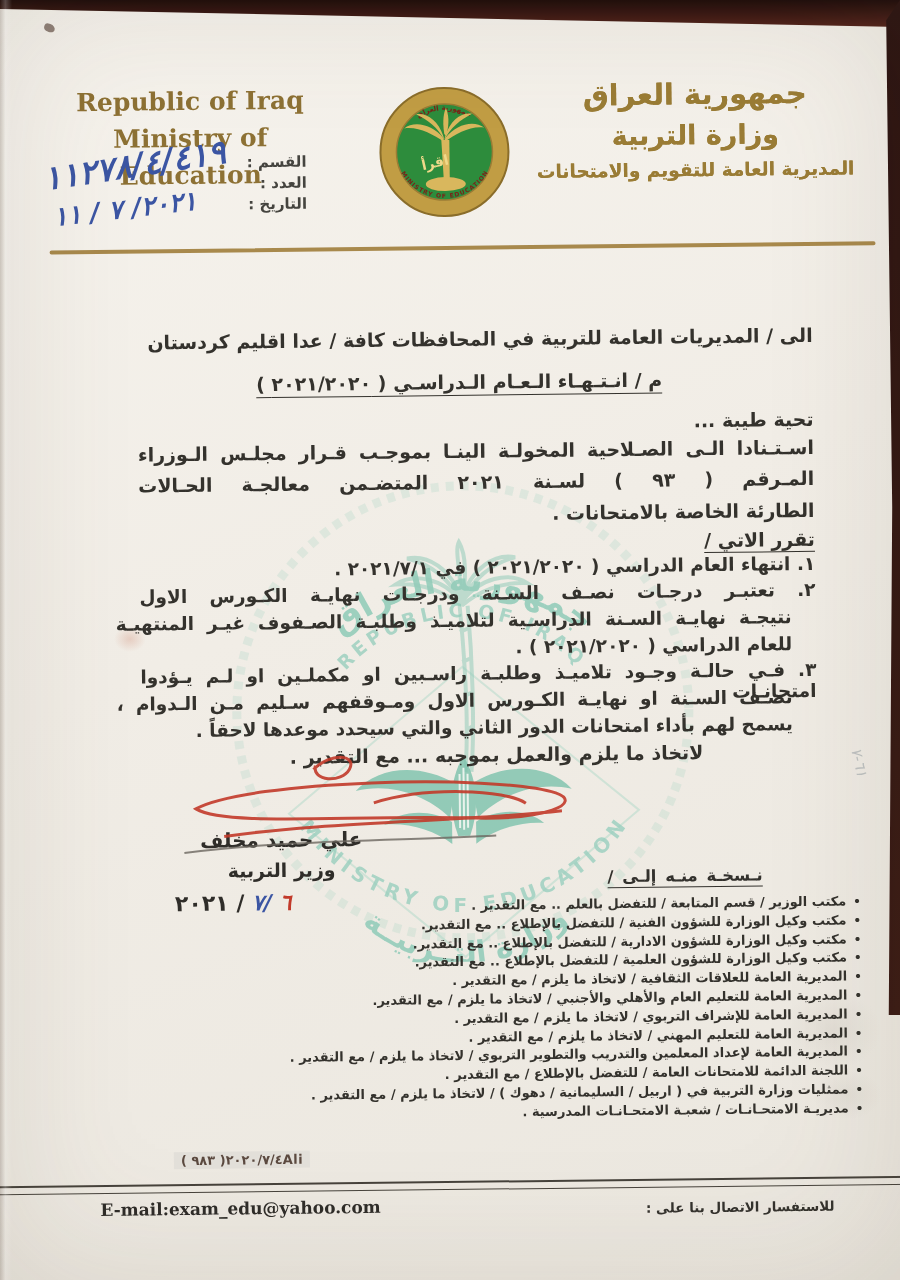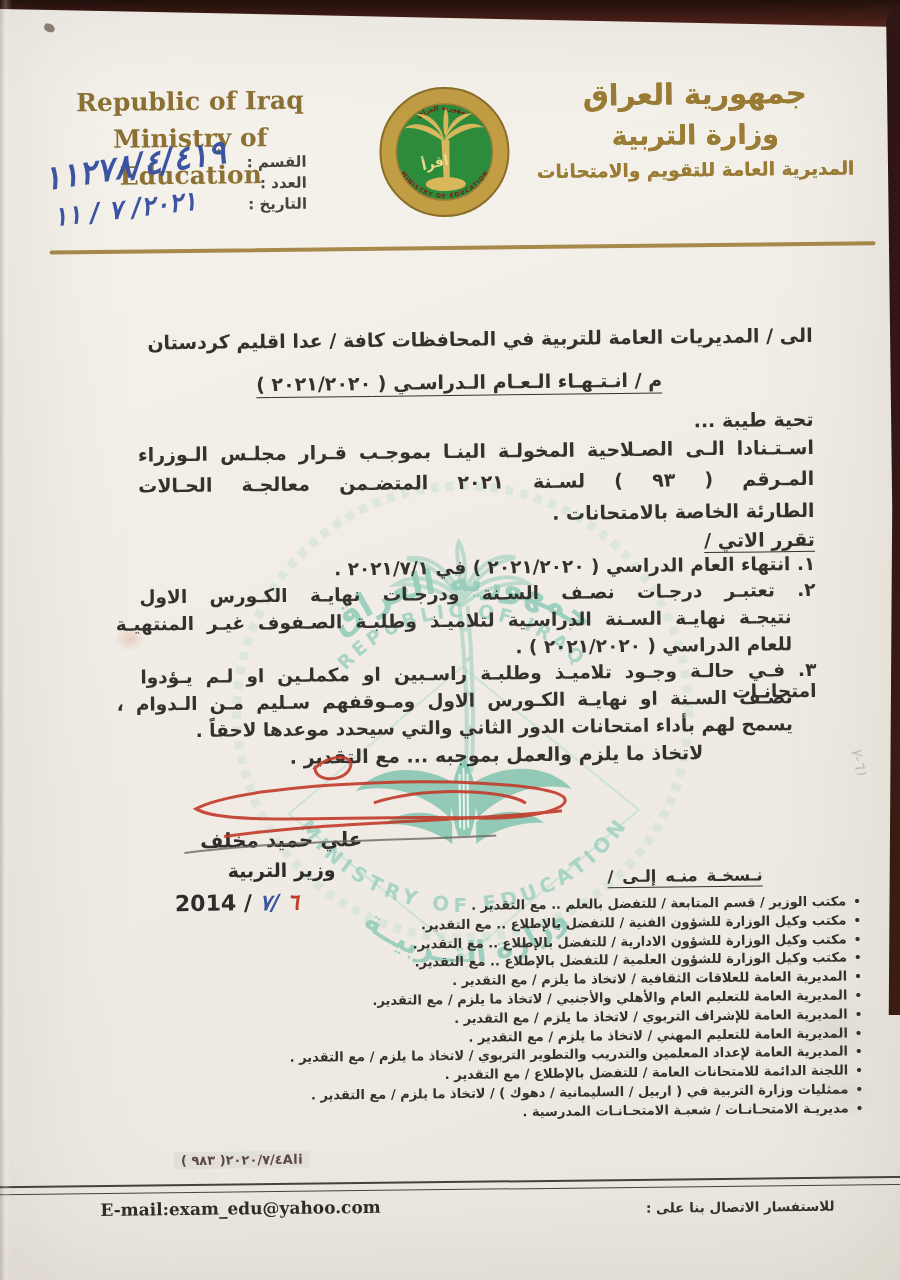--- a/index.html
+++ b/index.html
@@ -210,21 +210,21 @@
         <path d="M210,54 C262,38 342,42 362,56"></path>
         <path d="M60,86 C160,72 300,74 398,64"></path>
       </g>
       <path d="M20,102 C120,90 240,92 332,88" stroke="#6b675f" stroke-width="2" fill="none" opacity="0.8"></path>
     </svg>
     <div class="pencil txt">٦١-٧</div>
 
     <div class="sig-name txt">علي حميد مخلف</div>
     <div class="sig-title txt">وزير التربية</div>
     <div class="sig-date txt">
-      <span>2014 / </span><span class="m">٧/ </span><span class="d">٦</span>
+      <span>٢٠٢١ / </span><span class="m">٧/ </span><span class="d">٦</span>
     </div>
 
     <div class="cc-header txt">نـسخـة منـه إلـى /</div>
     <ul class="cc-list txt">
 
         <li>مكتب الوزير / قسم المتابعة / للتفضل بالعلم .. مع التقدير .</li>
 
         <li>مكتب وكيل الوزارة للشؤون الفنية / للتفضل بالإطلاع .. مع التقدير.</li>
 
         <li>مكتب وكيل الوزارة للشؤون الادارية / للتفضل بالإطلاع .. مع التقدير.</li>

